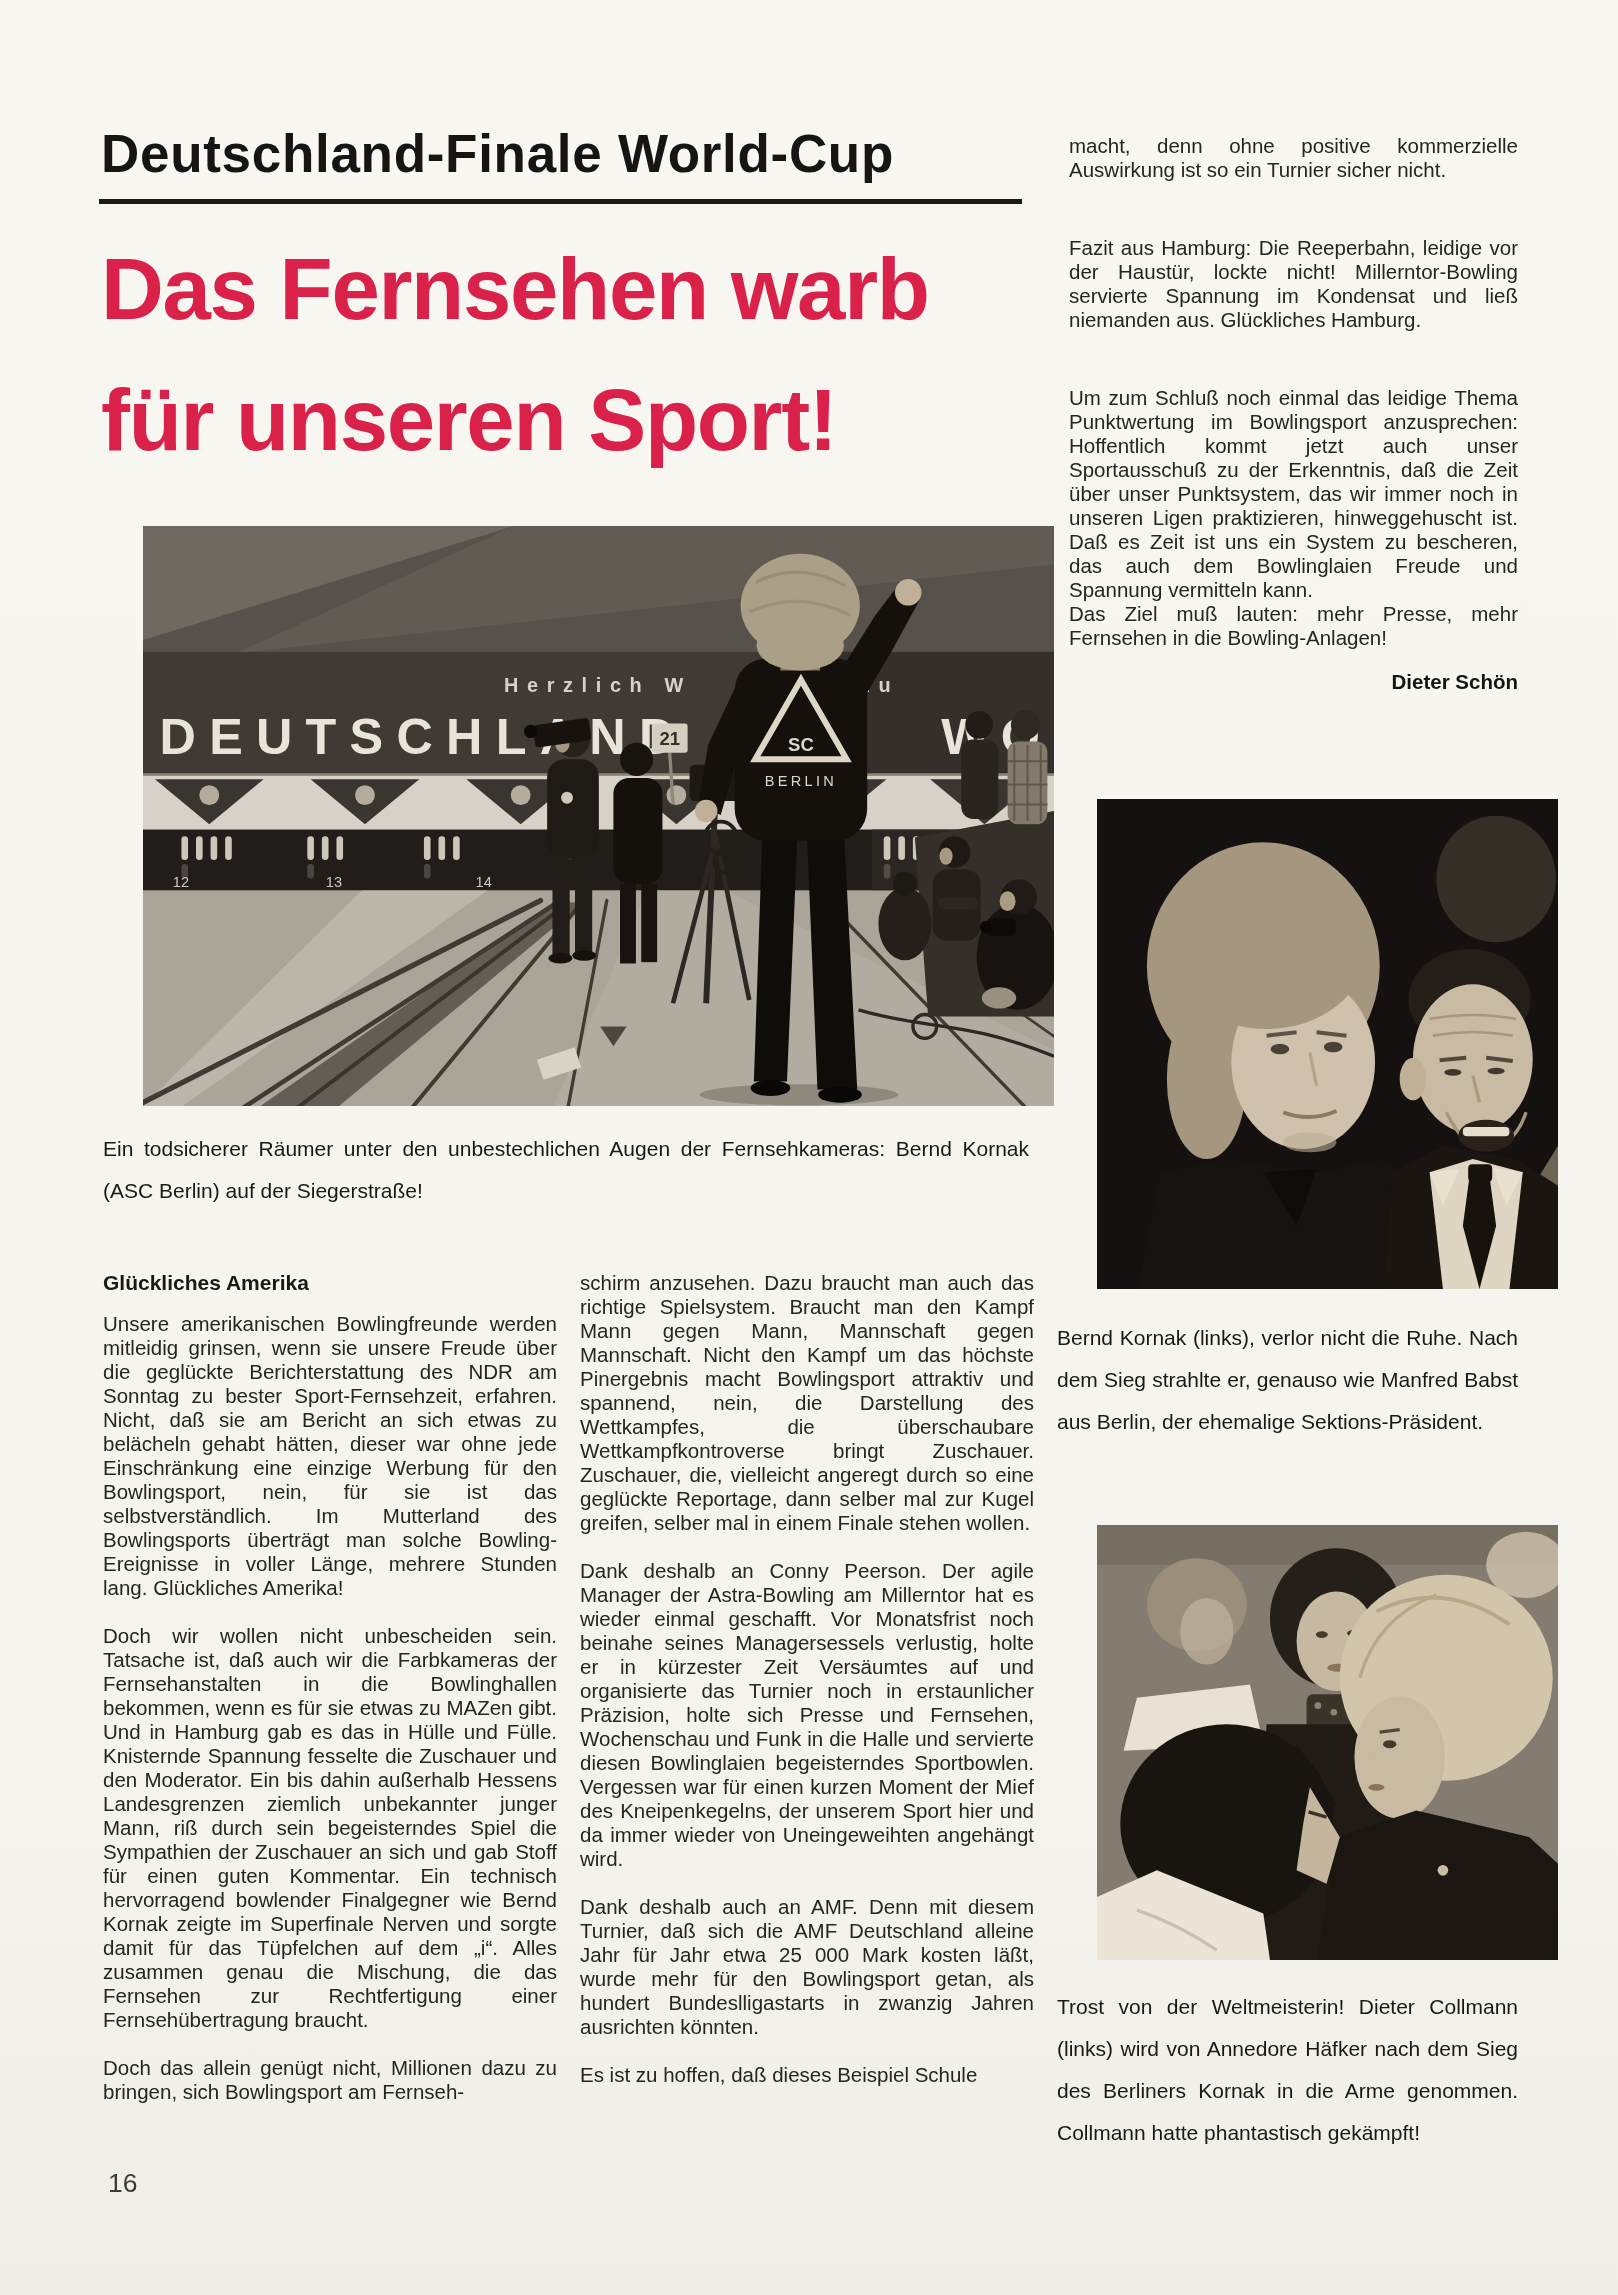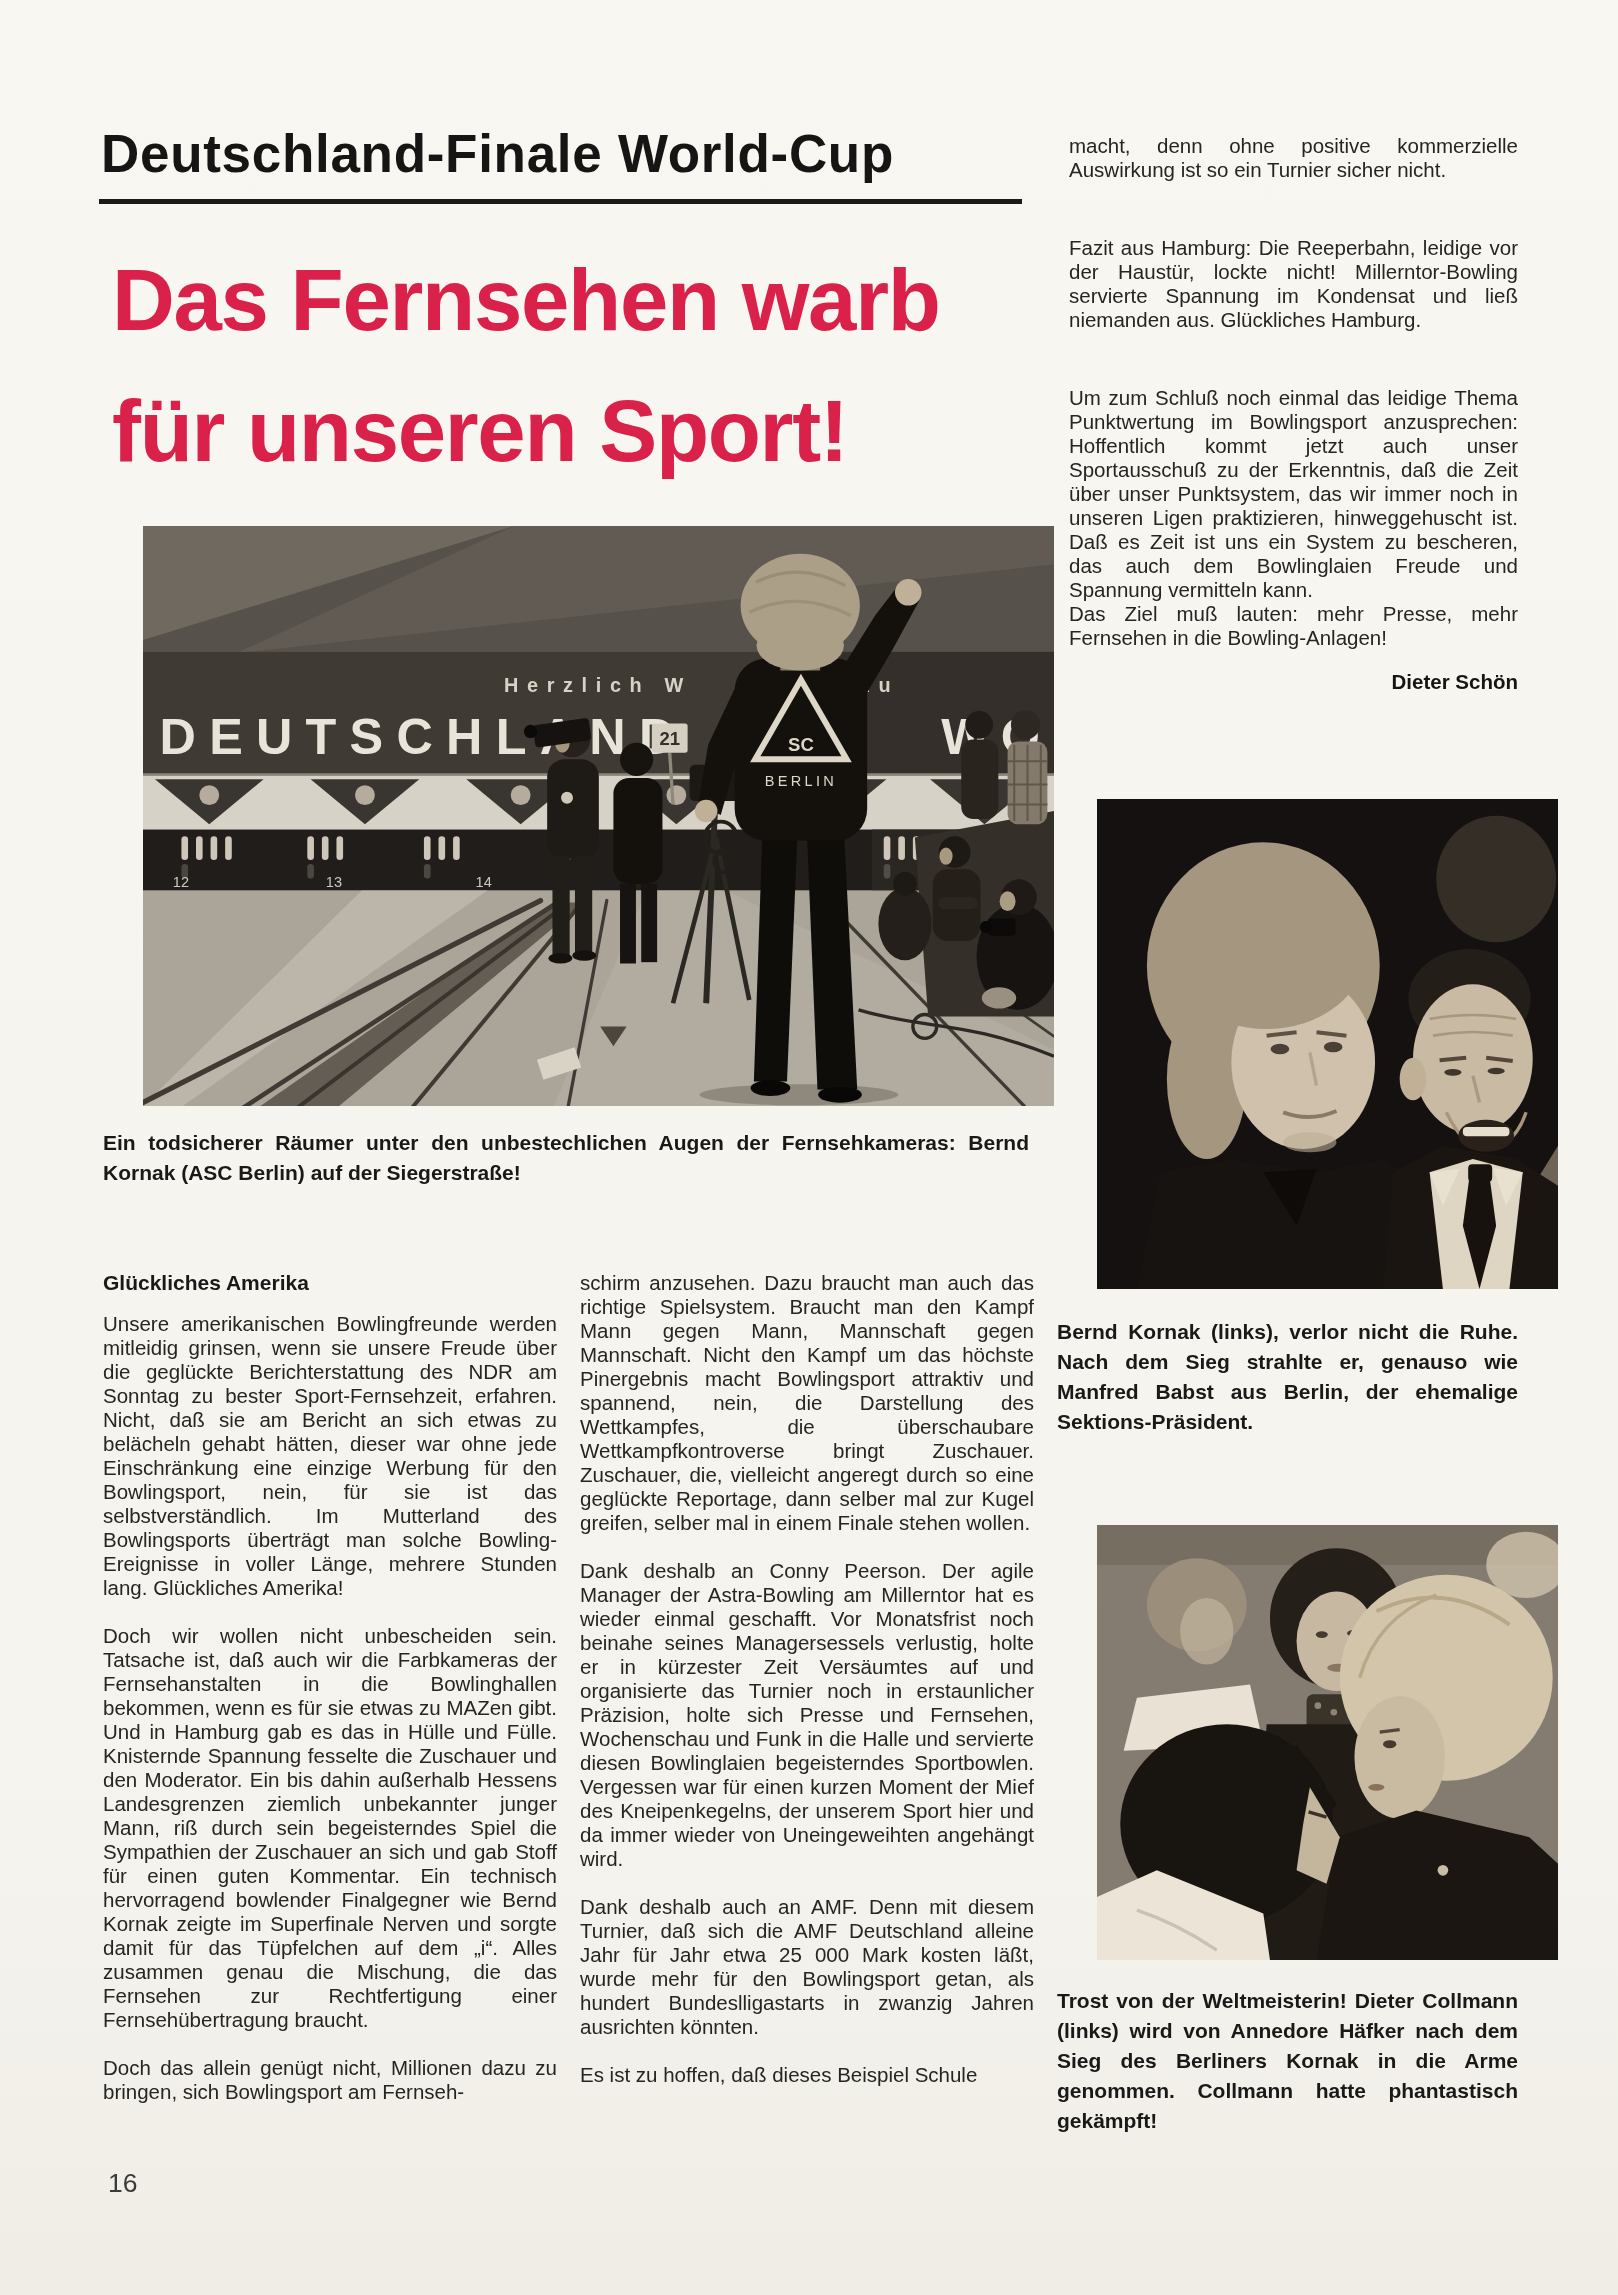--- a/index.html
+++ b/index.html
@@ -2,30 +2,30 @@
 <html style="font-size:10.6px"><head>
 <meta charset="utf-8">
 <style>
   html,body{margin:0;padding:0;background:#d9d7d1;}
   .page{position:relative;width:1618px;height:2295px;margin:0 auto;
     background:linear-gradient(180deg,#f8f7f2 0%,#f5f3ed 80%,#efede6 100%);
     font-family:"Liberation Sans",sans-serif;color:#232220;overflow:hidden;}
   .kicker{position:absolute;left:101px;top:123px;margin:0;font-size:53px;font-weight:700;
     letter-spacing:0.7px;color:#161514;white-space:nowrap;}
   .kicker-rule{position:absolute;left:99px;top:199px;width:923px;height:4.6px;background:#1c1b19;}
-  .headline{position:absolute;left:97px;top:219px;margin:15px;font-size:87px;font-weight:700;
+  .headline{position:absolute;left:97px;top:219px;margin:4px;font-size:87px;font-weight:700;
     letter-spacing:-1.3px;line-height:131px;white-space:nowrap;}
   .headline span{display:block;}
   .photo{position:absolute;overflow:hidden;background:#b9b4ab;}
   #photo-main{left:103px;top:515px;width:911px;height:580px;}
   #photo-side-1{left:1057px;top:788px;width:461px;height:490px;}
   #photo-side-2{left:1057px;top:1514px;width:461px;height:435px;}
   svg{display:block;width:100%;height:100%;}
   .photo text{font-family:"Liberation Sans",sans-serif;}
-  .caption{position:absolute;margin:0;font-weight:700;font-size:21px;line-height:30px;
+  .caption{position:absolute;margin:0;font-weight:400;font-size:21px;line-height:42px;
     text-align:justify;color:#1a1917;}
   #caption-main{left:103px;top:1128px;width:926px;}
   #caption-side-1{left:1057px;top:1317px;width:461px;}
   #caption-side-2{left:1057px;top:1986px;width:461px;}
   .col{position:absolute;font-size:20.5px;line-height:24px;text-align:justify;color:#262523;}
   .col p{margin:0 0 24px 0;}
   .col h3{margin:0 0 17px 0;font-size:21px;line-height:24px;font-weight:700;color:#1a1918;}
   .col-left{left:103px;top:1271px;width:454px;}
   .col-middle{left:580px;top:1271px;width:454px;}
   .col-right{left:1057px;top:134px;width:461px;}

